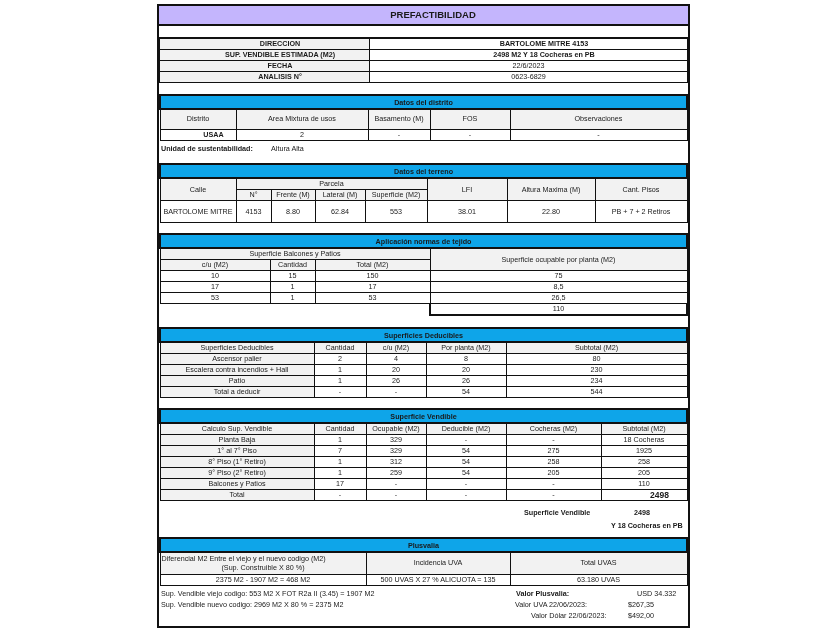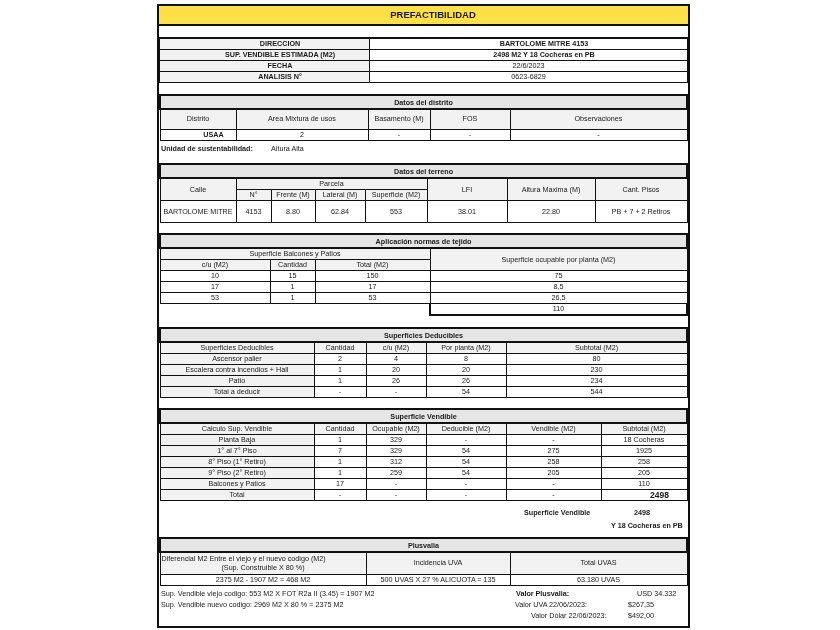--- a/index.html
+++ b/index.html
@@ -1,27 +1,27 @@
 <!DOCTYPE html>
 <html><head>
 <meta charset="utf-8">
 <style>
   html, body { margin:0; padding:0; background:#ffffff; }
   body { width:840px; height:630px; position:relative; overflow:hidden;
          font-family:"Liberation Sans", sans-serif; color:#1a1a1a; }
   .sheet { position:absolute; left:157px; top:4px; width:533px; height:624px;
            border:2px solid #111; box-sizing:border-box; background:#fff; }
-  .title { height:18px; background:#fde047; border-bottom:2px solid #111;
+  .title { height:18px; background:#c4b5fd; border-bottom:2px solid #111;
            text-align:center; font-weight:bold; font-size:9.5px; line-height:18px;padding-left:19px; }
   .sec { position:absolute; left:0; width:529px; }
   table { border-collapse:collapse; width:100%; table-layout:fixed; }
   td { border:1px solid #111; font-size:7.2px; text-align:center; padding:0 1px;
        white-space:nowrap; overflow:hidden; line-height:10px; }
   td.b { font-weight:bold;padding-left:32px; }
-  .hdr { background:#e5e5e5; font-weight:bold; border:2px solid #111; height:12px; line-height:11px; }
+  .hdr { background:#0ea5e9; font-weight:bold; border:2px solid #111; height:12px; line-height:11px; }
   .g { background:#f2f2f2; }
   .thick { border:2px solid #111; }
   .free { position:absolute; font-size:7.2px; white-space:nowrap;text-align:center; }
   .free.b { font-weight:bold; }
 </style>
 </head>
 <body>
 
 <div class="sheet">
   <div class="title">PREFACTIBILIDAD</div>
@@ -240,21 +240,21 @@
         </colgroup>
       <tbody>
           <tr>
             <td colspan="6" class="hdr">Superficie Vendible</td>
           </tr>
       <tr>
         <td class="g">Calculo Sup. Vendible</td>
         <td class="g">Cantidad</td>
         <td class="g">Ocupable (M2)</td>
         <td class="g">Deducible (M2)</td>
-        <td class="g">Vendible (M2)</td>
+        <td class="g">Cocheras (M2)</td>
         <td class="g">Subtotal (M2)</td>
       </tr>
       <tr>
         <td class="g">Planta Baja</td>
         <td>1</td>
         <td>329</td>
         <td>-</td>
         <td>-</td>
         <td>18 Cocheras</td>
       </tr>

